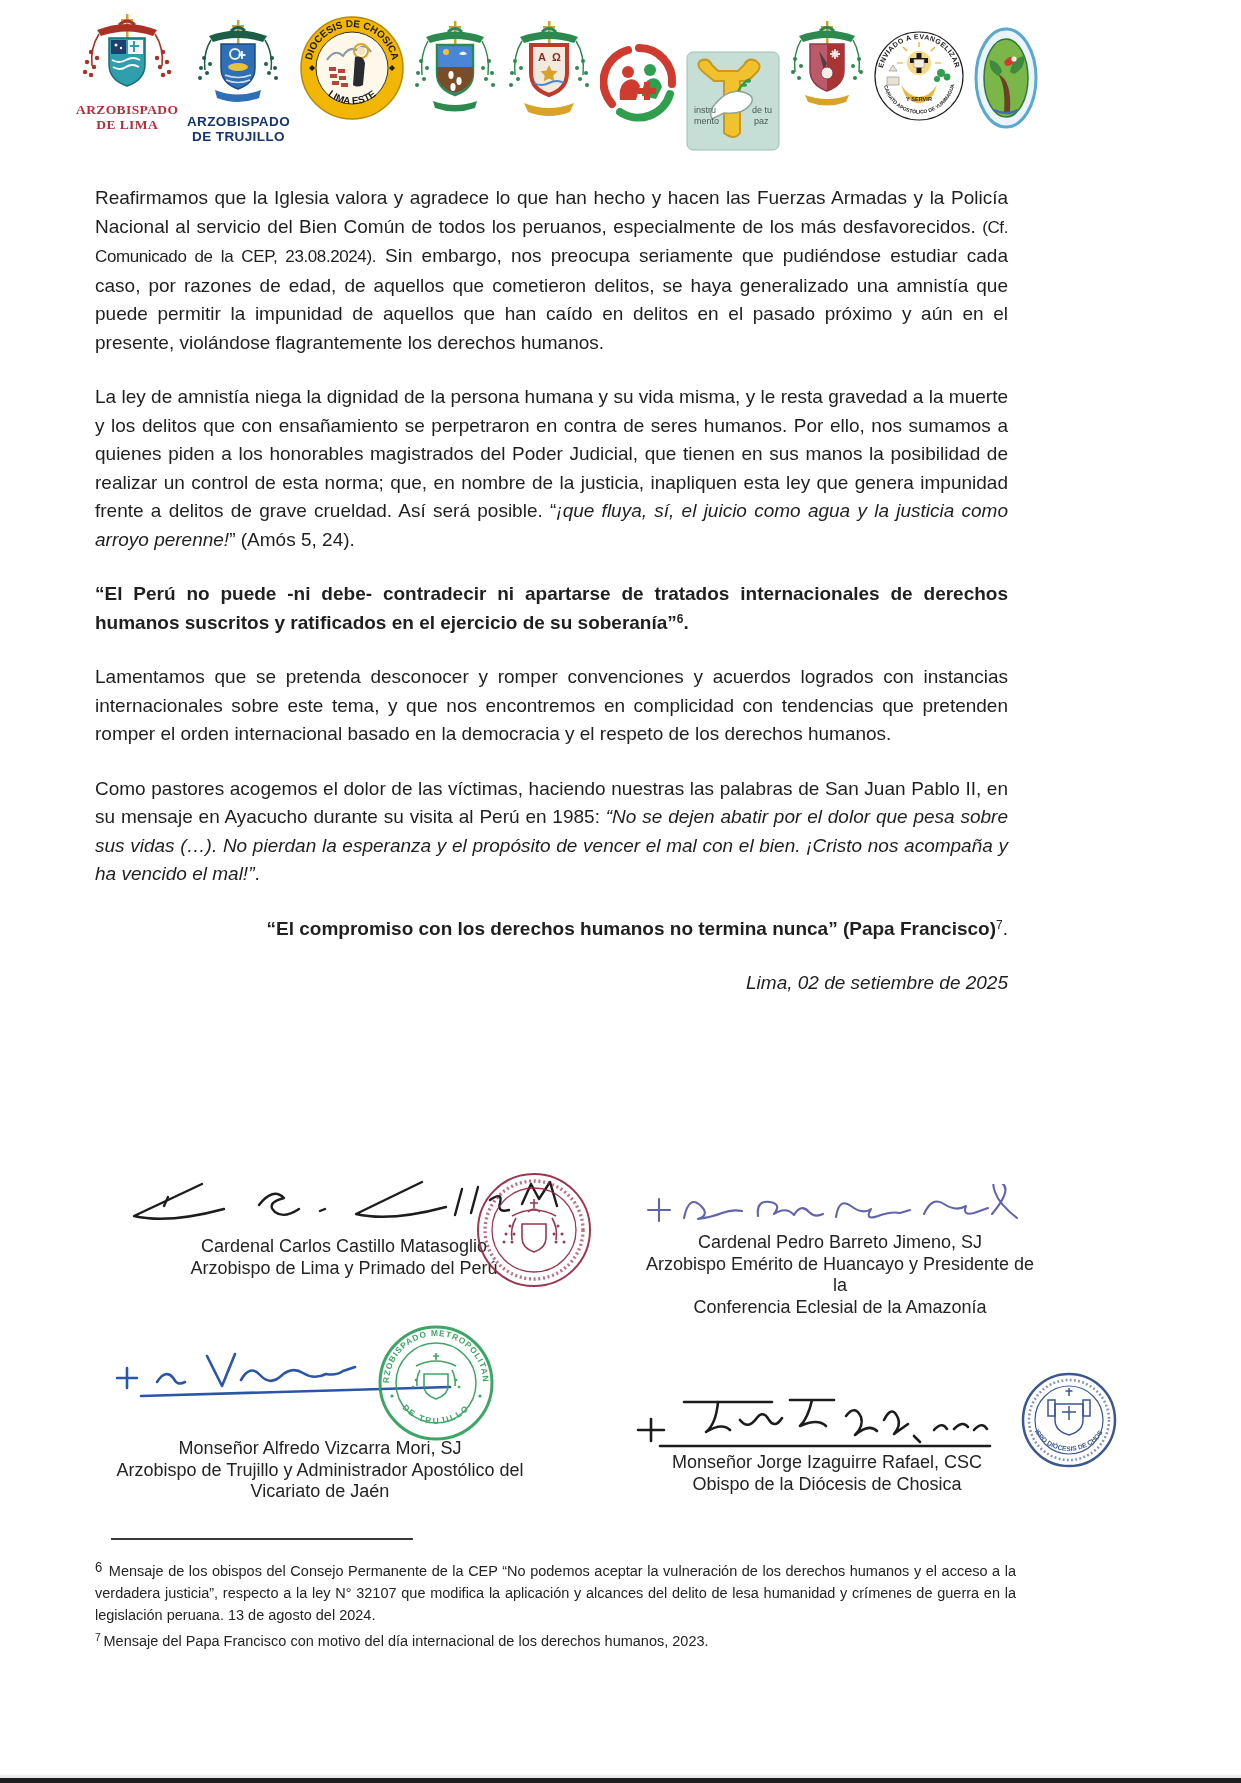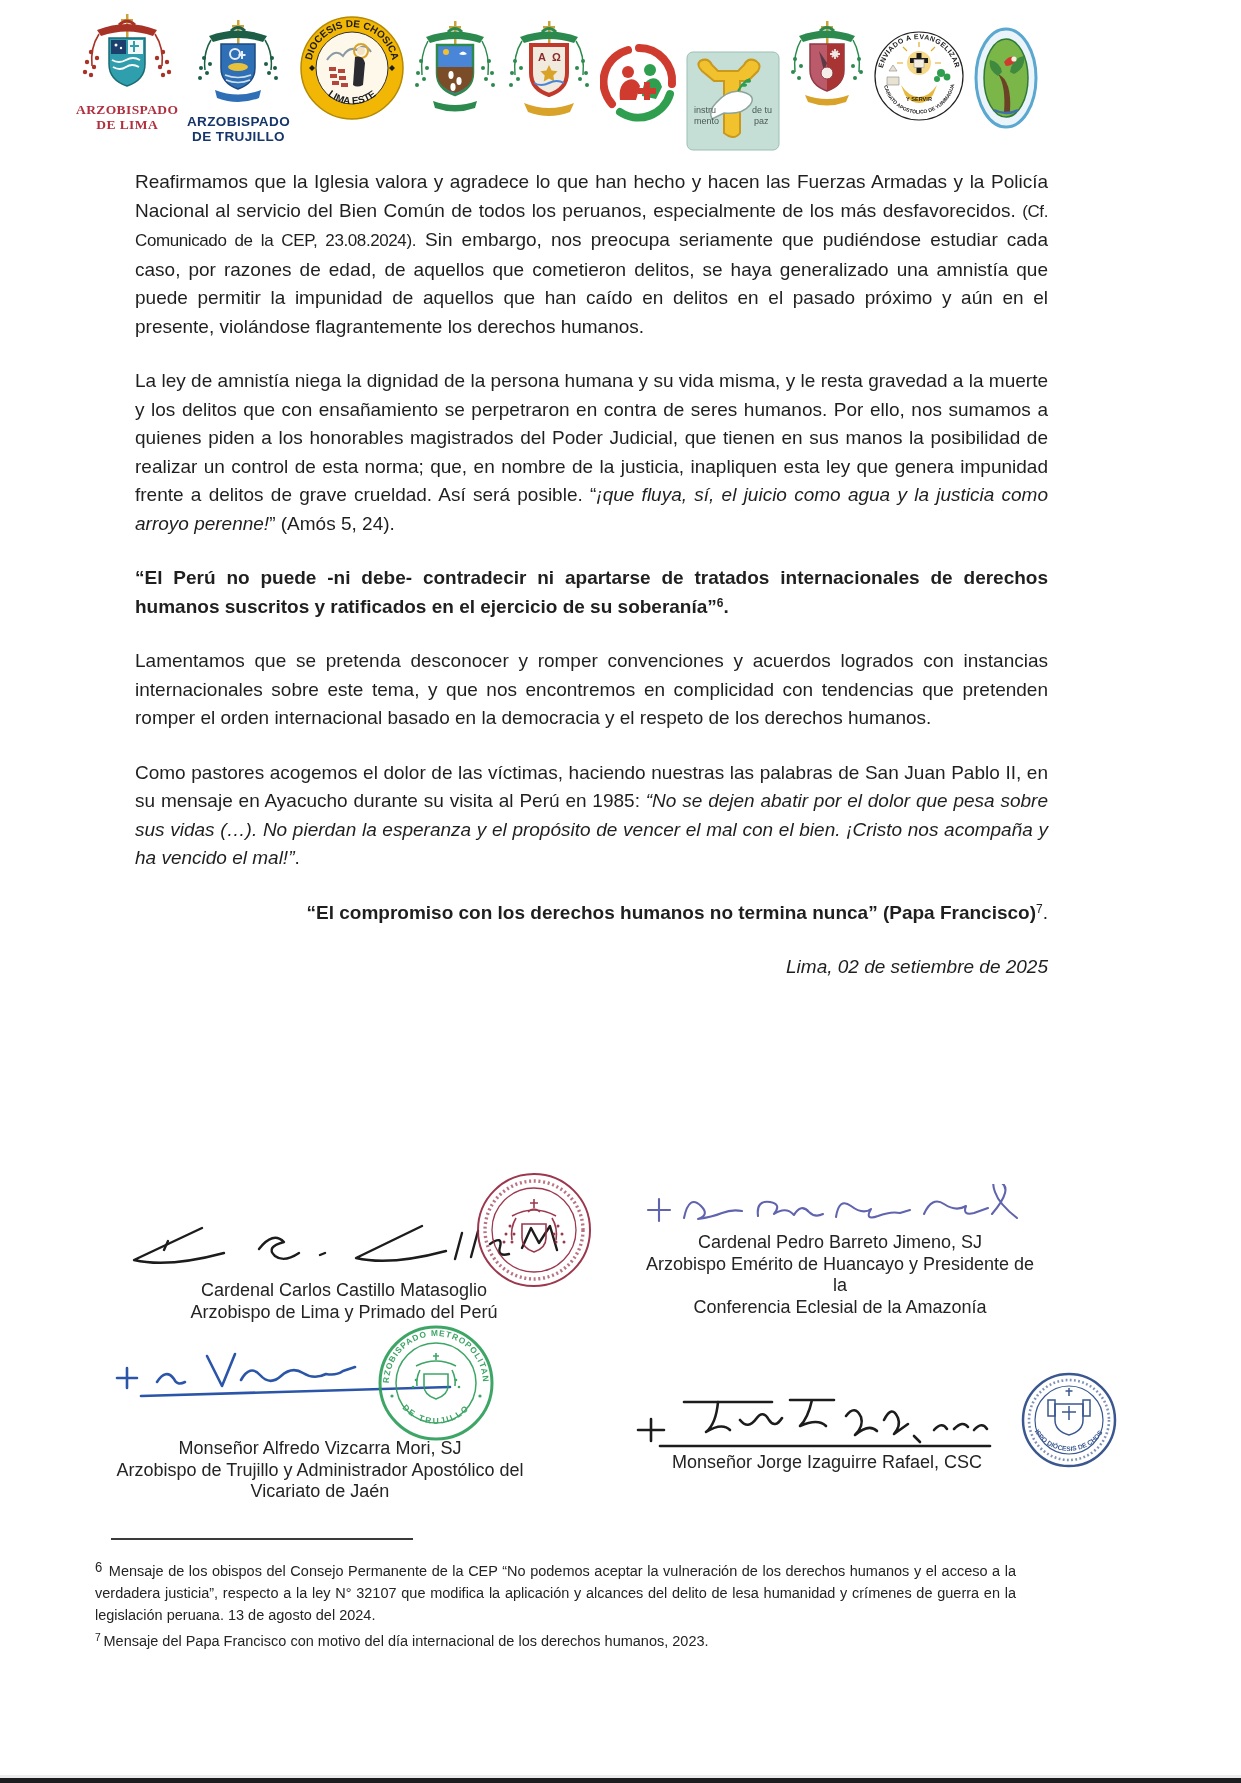--- a/index.html
+++ b/index.html
@@ -9,22 +9,22 @@
 
   
   .logo-row { position:absolute; left:76px; top:12px; width:962px; display:flex;
               justify-content:space-between; align-items:flex-start; }
   .logo { display:flex; flex-direction:column; align-items:center; }
   .wordmark { text-align:center; font-size:13.5px; line-height:15px; letter-spacing:.4px; margin-top:2px; }
   .wordmark.lima { font-family:"Liberation Serif","DejaVu Serif",serif; color:#b03040; font-weight:600; }
   .wordmark.trujillo { color:#15356b; font-weight:700; }
 
   
-  .doc-body { position:absolute; left:95px; top:168px; width:913px;
-              font-size:19px; line-height:28.5px; text-align:justify;margin-left:40px; }
+  .doc-body { position:absolute; left:95px; top:184px; width:913px;
+              font-size:19px; line-height:28.5px; text-align:justify; }
   .doc-body p { margin:0 0 26px 0; }
   .cite { font-size:17px; letter-spacing:-.4px; }
   .bi { font-weight:700; }
   .it { font-style:italic; }
   sup.fn { font-size:12px; line-height:0; vertical-align:6px; }
   .quote-line { text-align:right; }
   .date-line { text-align:right; margin-top:18px;font-style:italic; }
 
   
   .sig { position:absolute; text-align:center; }
@@ -312,21 +312,21 @@
     <p><span>Lamentamos que se pretenda desconocer y romper convenciones y acuerdos logrados con instancias internacionales sobre este tema, y que nos encontremos en complicidad con tendencias que pretenden romper el orden internacional basado en la democracia y el respeto de los derechos humanos.</span></p>
 
     <p><span>Como pastores acogemos el dolor de las víctimas, haciendo nuestras las palabras de San Juan Pablo II, en su mensaje en Ayacucho durante su visita al Perú en 1985: </span><span class="it">“No se dejen abatir por el dolor que pesa sobre sus vidas (…). No pierdan la esperanza y el propósito de vencer el mal con el bien. ¡Cristo nos acompaña y ha vencido el mal!”</span><span>.</span></p>
 
 
     <p class="quote-line"><span class="bi">“El compromiso con los derechos humanos no termina nunca” (Papa Francisco)</span><sup class="fn">7</sup><span>.</span></p>
 
     <div class="date-line">Lima, 02 de setiembre de 2025</div>
   </div>
 
-  <div class="sig" style="left:118px; top:1220px; width:452px;text-align:center;">
+  <div class="sig" style="left:118px; top:1176px; width:452px;text-align:center;">
     <svg class="script" width="440" height="60" viewBox="0 0 440 60">
       <g fill="none" stroke="#1c1c1c" stroke-width="2.4" stroke-linecap="round" stroke-linejoin="round">
         <path d="M78 8 L10 40 Q44 48 100 33"></path>
         <path d="M40 30 l4 -9"></path>
         <path d="M135 29 q14 -18 25 -7 q-19 5 -9 14 q9 7 24 -3"></path>
         <path d="M196 35 l5 -2"></path>
         <path d="M298 6 L232 38 Q266 46 322 31"></path>
         <path d="M338 13 l-7 26"></path>
         <path d="M354 11 l-7 26"></path>
         <path d="M366 24 q13 -9 10 3 q-3 10 9 7"></path>
@@ -431,20 +431,21 @@
         <path d="M118 34 q8 10 16 -1 q7 -10 13 1 q6 9 13 -2"></path>
         <path d="M168 14 h44 M190 14 q-4 18 -12 26 q18 -8 26 0"></path>
         <path d="M224 30 q9 -12 15 1 q3 9 -6 18 q14 -12 22 -4"></path>
         <path d="M262 34 q8 -16 14 -2 q3 8 -4 16 l14 -10"></path>
         <path d="M292 50 l6 6"></path>
         <path d="M312 44 q8 -9 13 -1 M332 43 q9 -9 14 -2 M352 44 q8 -9 13 -1"></path>
         <path d="M38 60 H368"></path>
       </g>
     </svg>
     <div class="name">Monseñor Jorge Izaguirre Rafael, CSC</div>
+    <div class="name">Obispo de la Diócesis de Chosica</div>
   </div>
 
   <svg class="seal" style="left:1010px; top:1368px;" width="118" height="104" viewBox="0 0 118 104">
     <g stroke="#2a4a86" fill="none">
       <circle cx="59" cy="52" r="46" stroke-width="2.5"></circle>
       <circle cx="59" cy="52" r="34" stroke-width="1.2"></circle>
       <circle cx="59" cy="52" r="40" stroke-width="2.6" stroke-dasharray="1.8 2.4" opacity=".65"></circle>
     </g>
     <defs>
         <path id="bsb" d="M25 64 A40 40 0 0 0 93 64"></path>

